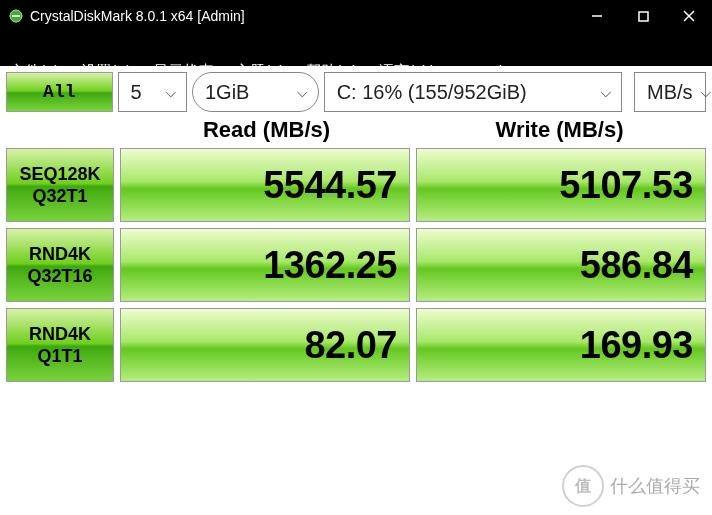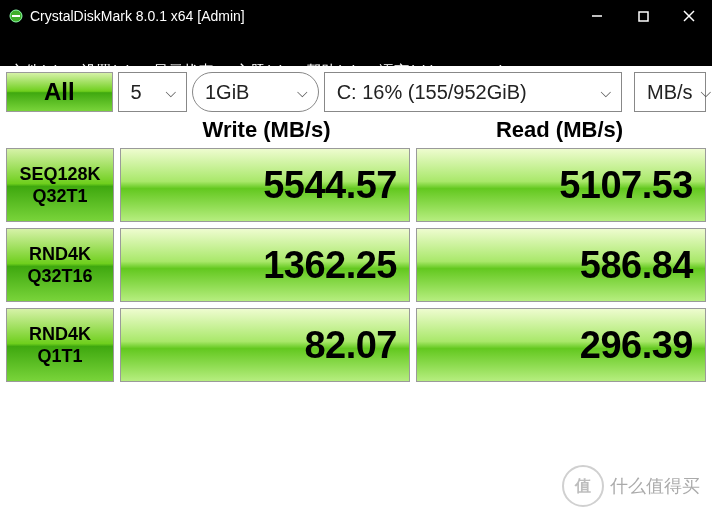--- a/index.html
+++ b/index.html
@@ -48,24 +48,25 @@
     height: 46px;
     align-items: stretch;
     gap: 5px;
     padding: 6px 6px 0 6px;
     background:#fff;
   }
   .btn-all {
     width: 108px;
     display:flex; align-items:center; justify-content:center;
     font-weight: bold;
-    font-size: 24px;
+    font-size: 18px;
     color:#000;
     border: 1px solid #9a9a9a;
     background: linear-gradient(to bottom,#d6f2a8 0%,#6fcf1d 48%,#3fa80f 52%,#79d43a 100%);
+    font-family: Liberation Mono, monospace;
   }
   .sel {
     border: 1px solid #888;
     background: #fff;
     display:flex; align-items:center; justify-content:space-between;
     padding: 0 10px 0 12px;
     font-size: 20px;
     color:#222;
   }
   .sel .chev { font-size:14px; color:#555; margin-left:8px; }
@@ -182,22 +183,22 @@
     <span class="chev">⌵</span>
   </div>
   <div class="sel sel-unit">
     <span>MB/s</span>
     <span class="chev">⌵</span>
   </div>
 </div>
 
 <div class="headers">
   <div class="hspacer"></div>
+  <div class="hcol">Read (MB/s)</div>
   <div class="hcol">Write (MB/s)</div>
-  <div class="hcol">Read (MB/s)</div>
 </div>
 
 <div class="grid">
 
 
   <div class="row">
     <div class="testbtn">
       <span>SEQ128K</span>
       <span>Q32T1</span>
     </div>
@@ -213,21 +214,21 @@
     <div class="cell">1362.25</div>
     <div class="cell">586.84</div>
   </div>
 
   <div class="row">
     <div class="testbtn">
       <span>RND4K</span>
       <span>Q1T1</span>
     </div>
     <div class="cell">82.07</div>
-    <div class="cell">296.39</div>
+    <div class="cell">169.93</div>
   </div>
 
 </div>
 
 <div class="watermark">
   <div class="circle">值</div>
   <span>什么值得买</span>
 </div>
 
 </body></html>

